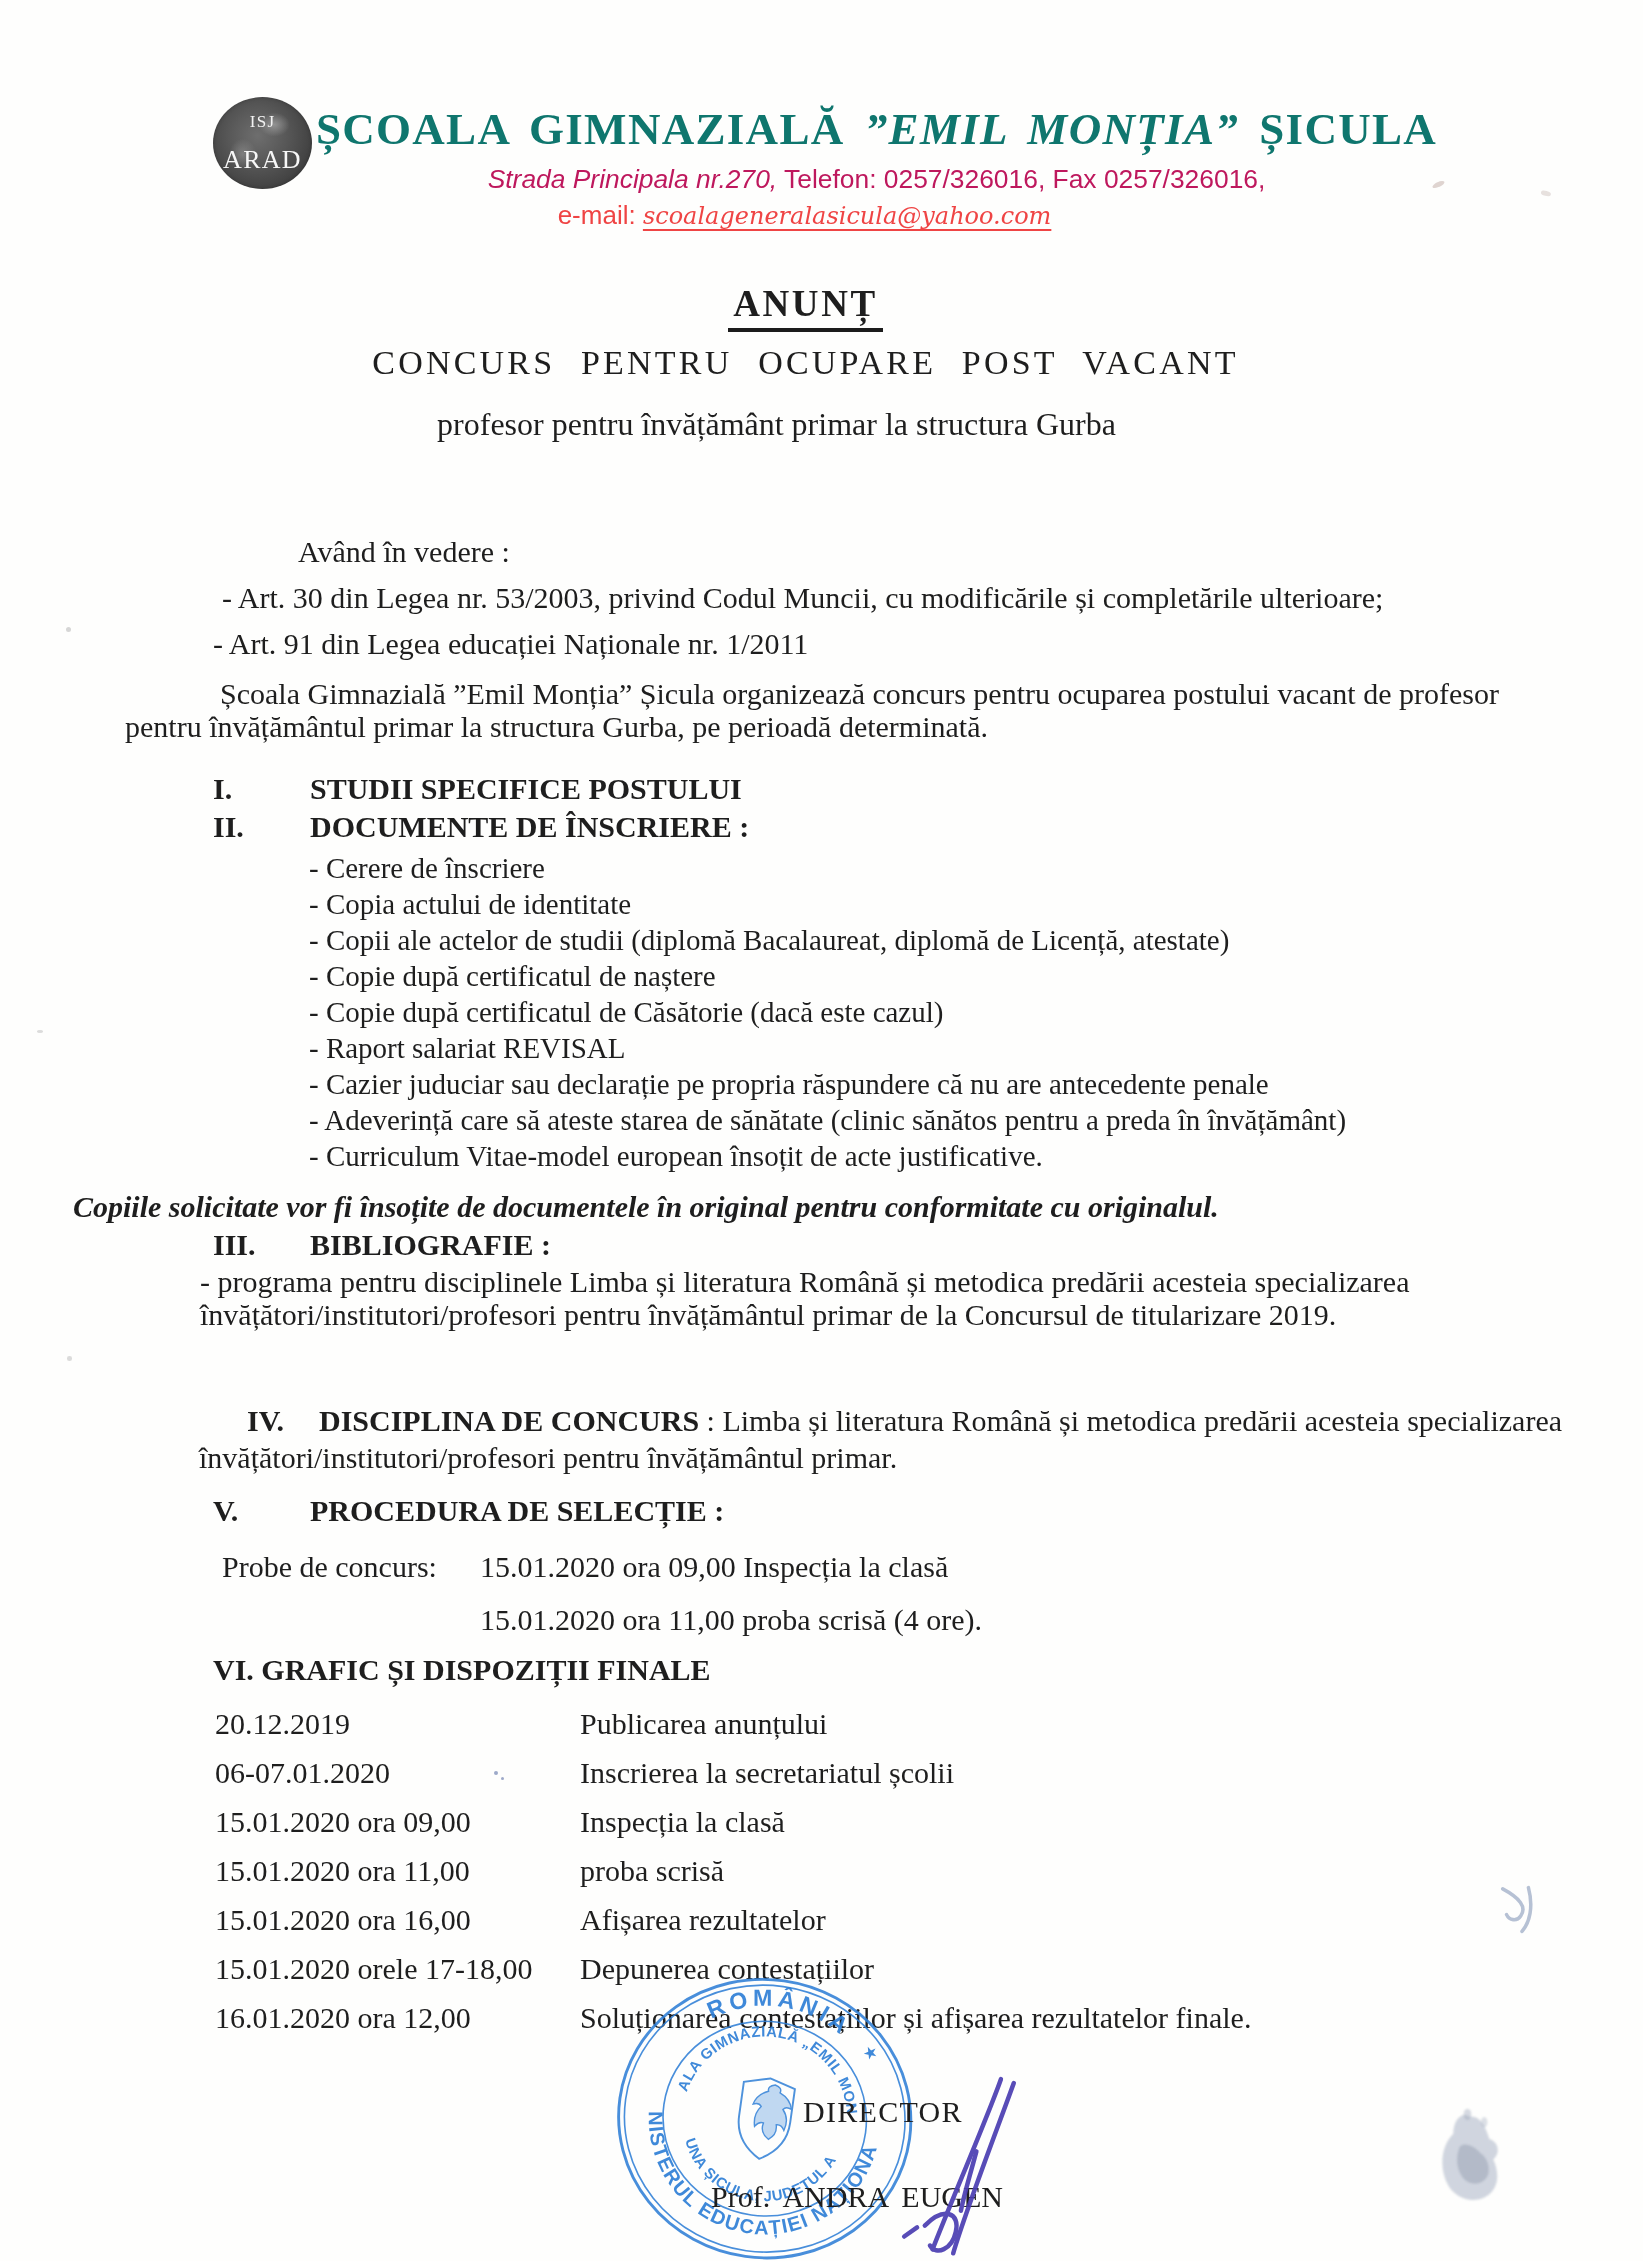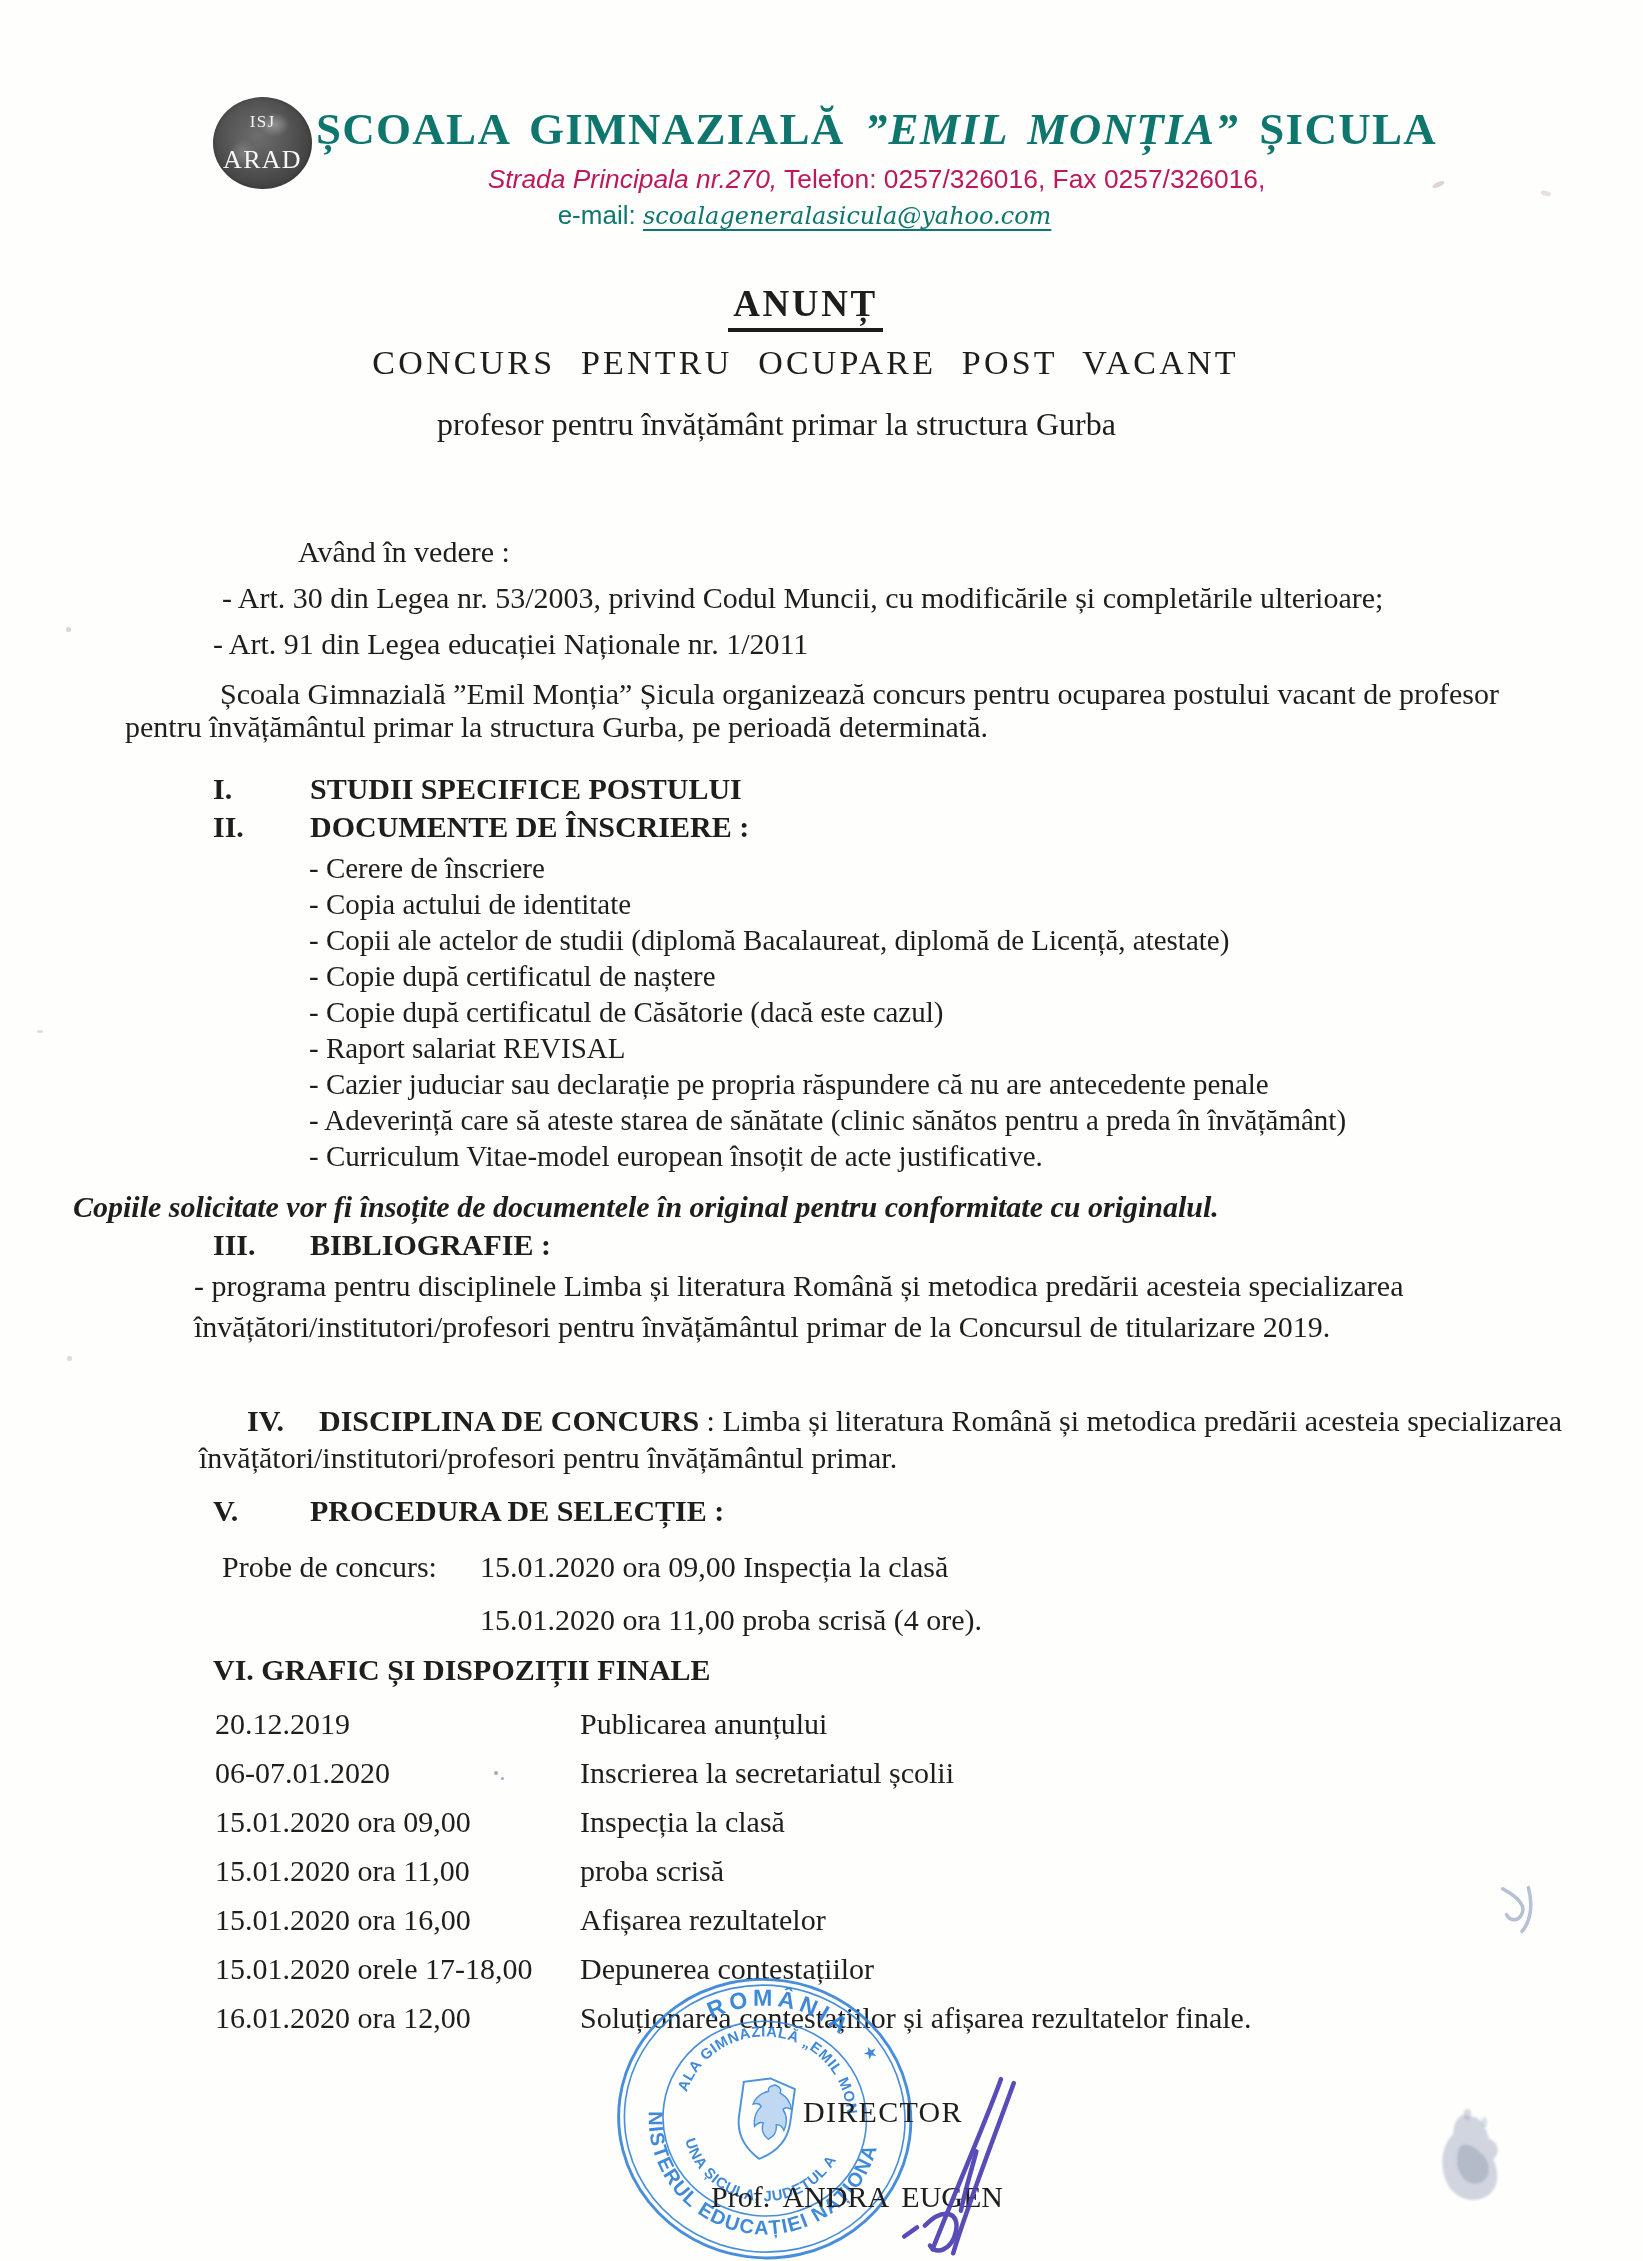--- a/index.html
+++ b/index.html
@@ -15,21 +15,21 @@
           radial-gradient(ellipse at 45% 42%, #6e6e6e 0%, #565656 40%, #414141 72%, #303030 100%);
         box-shadow:0 0 3.9px rgba(0,0,0,.25) inset;
         display:flex;flex-direction:column;align-items:center;justify-content:center;gap:16px;}
   #logo .l1{color:#f2f2f2;font-size:17px;letter-spacing:1.3px;line-height:17px;}
   #logo .l2{color:#f7f7f7;font-size:26px;letter-spacing:1.3px;line-height:28px;}
   #header-text{left:277px;top:103px;width:1199px;text-align:center;}
   .school-name{font-size:45px;font-weight:bold;letter-spacing:1.3px;word-spacing:7.7px;color:#0f766e;}
   .school-name .quoted{font-style:italic;}
   .addr{margin-top:9px;font-family:"Liberation Sans",sans-serif;font-size:26.4px;color:#be185d;}
   .addr .street{font-style:italic;}
-  .email-line{margin-top:5.2px;font-family:"Liberation Sans",sans-serif;font-size:26px;color:#0f766e;
+  .email-line{margin-top:5.2px;font-family:"Liberation Sans",sans-serif;font-size:26px;color:#ef4444;
               transform:translateX(-72px);}
   .email-addr{font-family:"DejaVu Serif",serif;font-style:italic;font-size:24px;
               text-decoration:underline;text-underline-offset:4.5px;text-decoration-thickness:1.9px;}
   
   #title-wrap{left:0;top:282px;width:1611px;text-align:center;}
   .t-main{display:inline-block;font-size:37px;font-weight:bold;letter-spacing:2.6px;
           border-bottom:4.5px solid #1c1c1c;padding:0 5.2px 2.6px 5.2px;}
   #subtitle{left:0;top:344px;width:1611px;text-align:center;font-size:34px;letter-spacing:3.2px;word-spacing:14px;}
   #subject{left:0;top:406px;width:1611px;text-align:center;font-size:32px;transform:translateX(-29px);}
   
@@ -102,21 +102,21 @@
     <div>- Adeverință care să ateste starea de sănătate (clinic sănătos pentru a preda în învățământ)</div>
     <div>- Curriculum Vitae-model european însoțit de acte justificative.</div>
   </div>
 
   <div id="note-line" class="abs nowrap" style="left:73px;top:1190px;">Copiile solicitate vor fi însoțite de documentele în original pentru conformitate cu originalul.</div>
 
   <div class="abs heading" style="left:213px;top:1228px;">
     <span class="num">III.</span>
     <span>BIBLIOGRAFIE :</span>
   </div>
-  <div class="abs body-46" style="left:194px;top:1265px;width:1328px;line-height:41px;">- programa pentru disciplinele Limba și literatura  Română și metodica predării acesteia specializarea învățători/institutori/profesori pentru învățământul primar de la Concursul de titularizare 2019.</div>
+  <div class="abs body-46" style="left:200px;top:1265px;width:1328px;line-height:33px;">- programa pentru disciplinele Limba și literatura  Română și metodica predării acesteia specializarea învățători/institutori/profesori pentru învățământul primar de la Concursul de titularizare 2019.</div>
 
   <div class="abs body-46" style="left:199px;top:1402px;width:1379px;line-height:37px;text-indent:24px;">
     <span style="display:inline-block;width:96px;font-weight:bold;">IV.</span><span style="font-weight:bold;">DISCIPLINA DE CONCURS</span><span> : Limba și literatura  Română și metodica predării acesteia specializarea  învățători/institutori/profesori pentru învățământul primar.</span>
   </div>
 
   <div class="abs heading" style="left:213px;top:1494px;">
     <span class="num">V.</span>
     <span>PROCEDURA DE SELECȚIE :</span>
   </div>
   <div class="abs body-46 nowrap" style="left:222px;top:1550px;">

